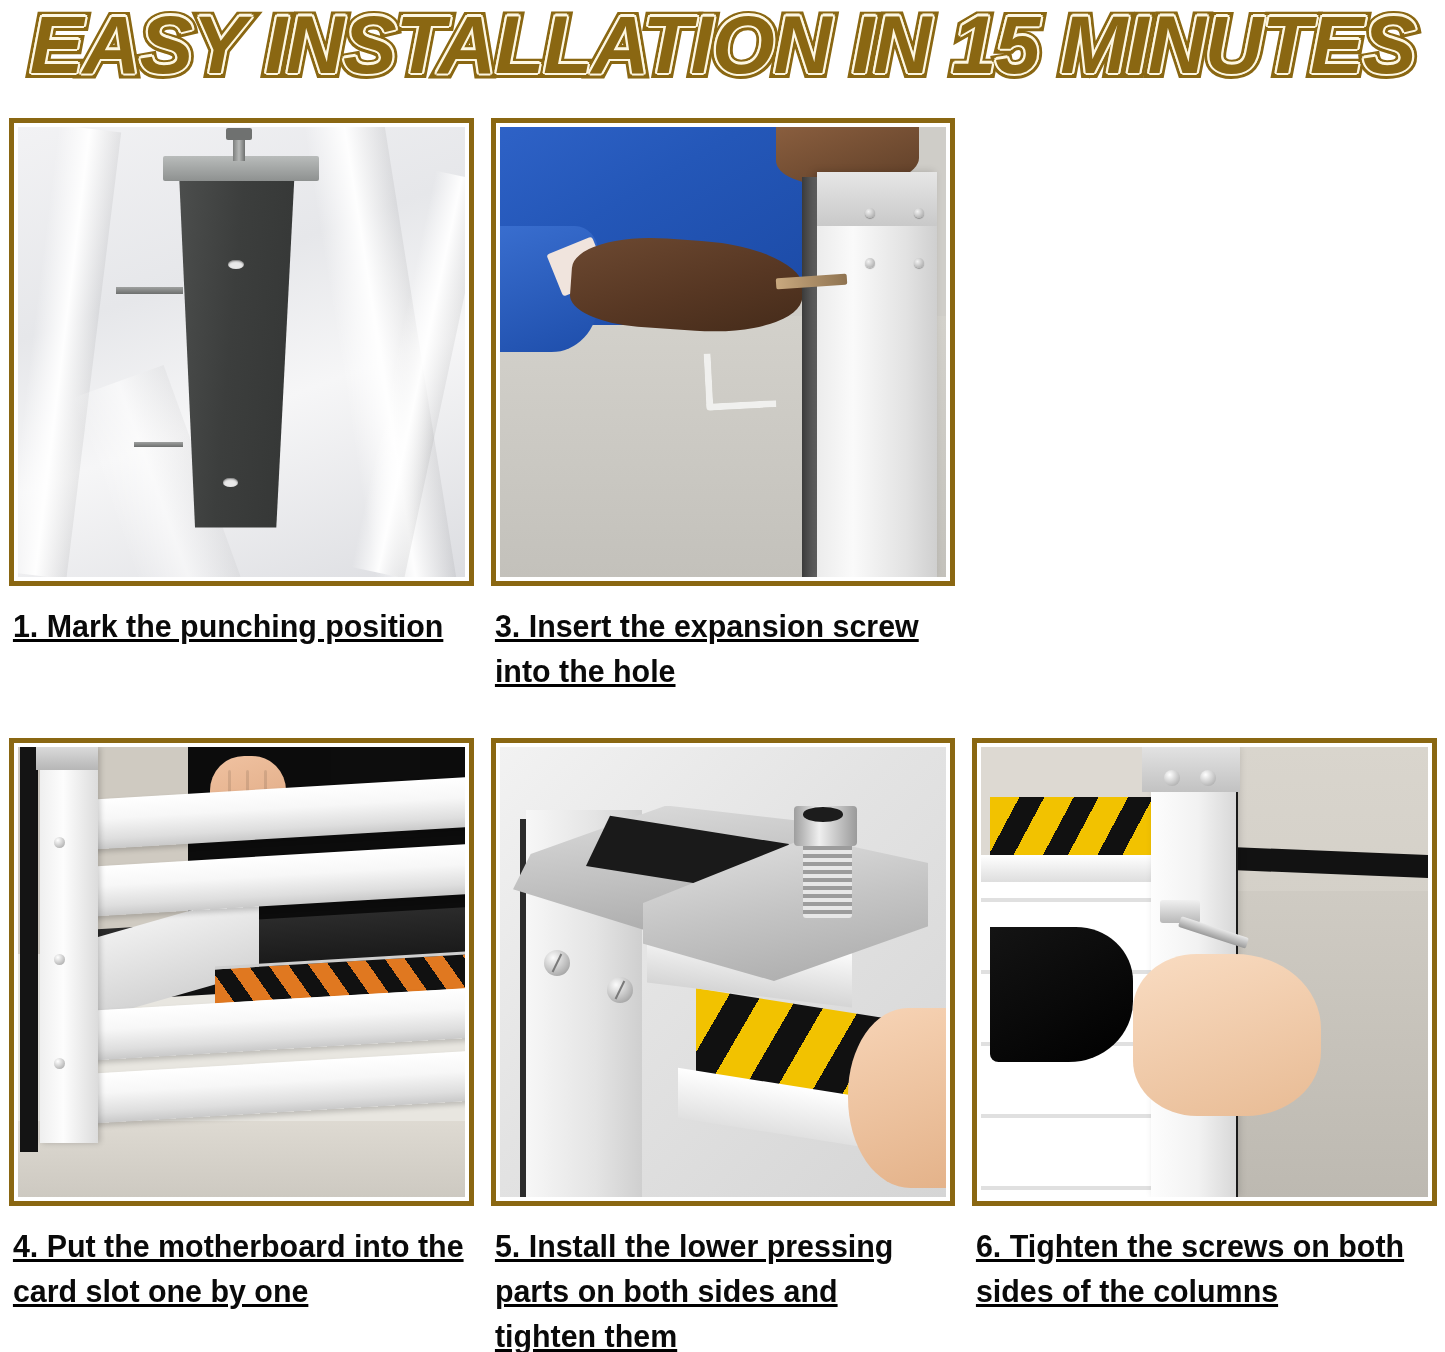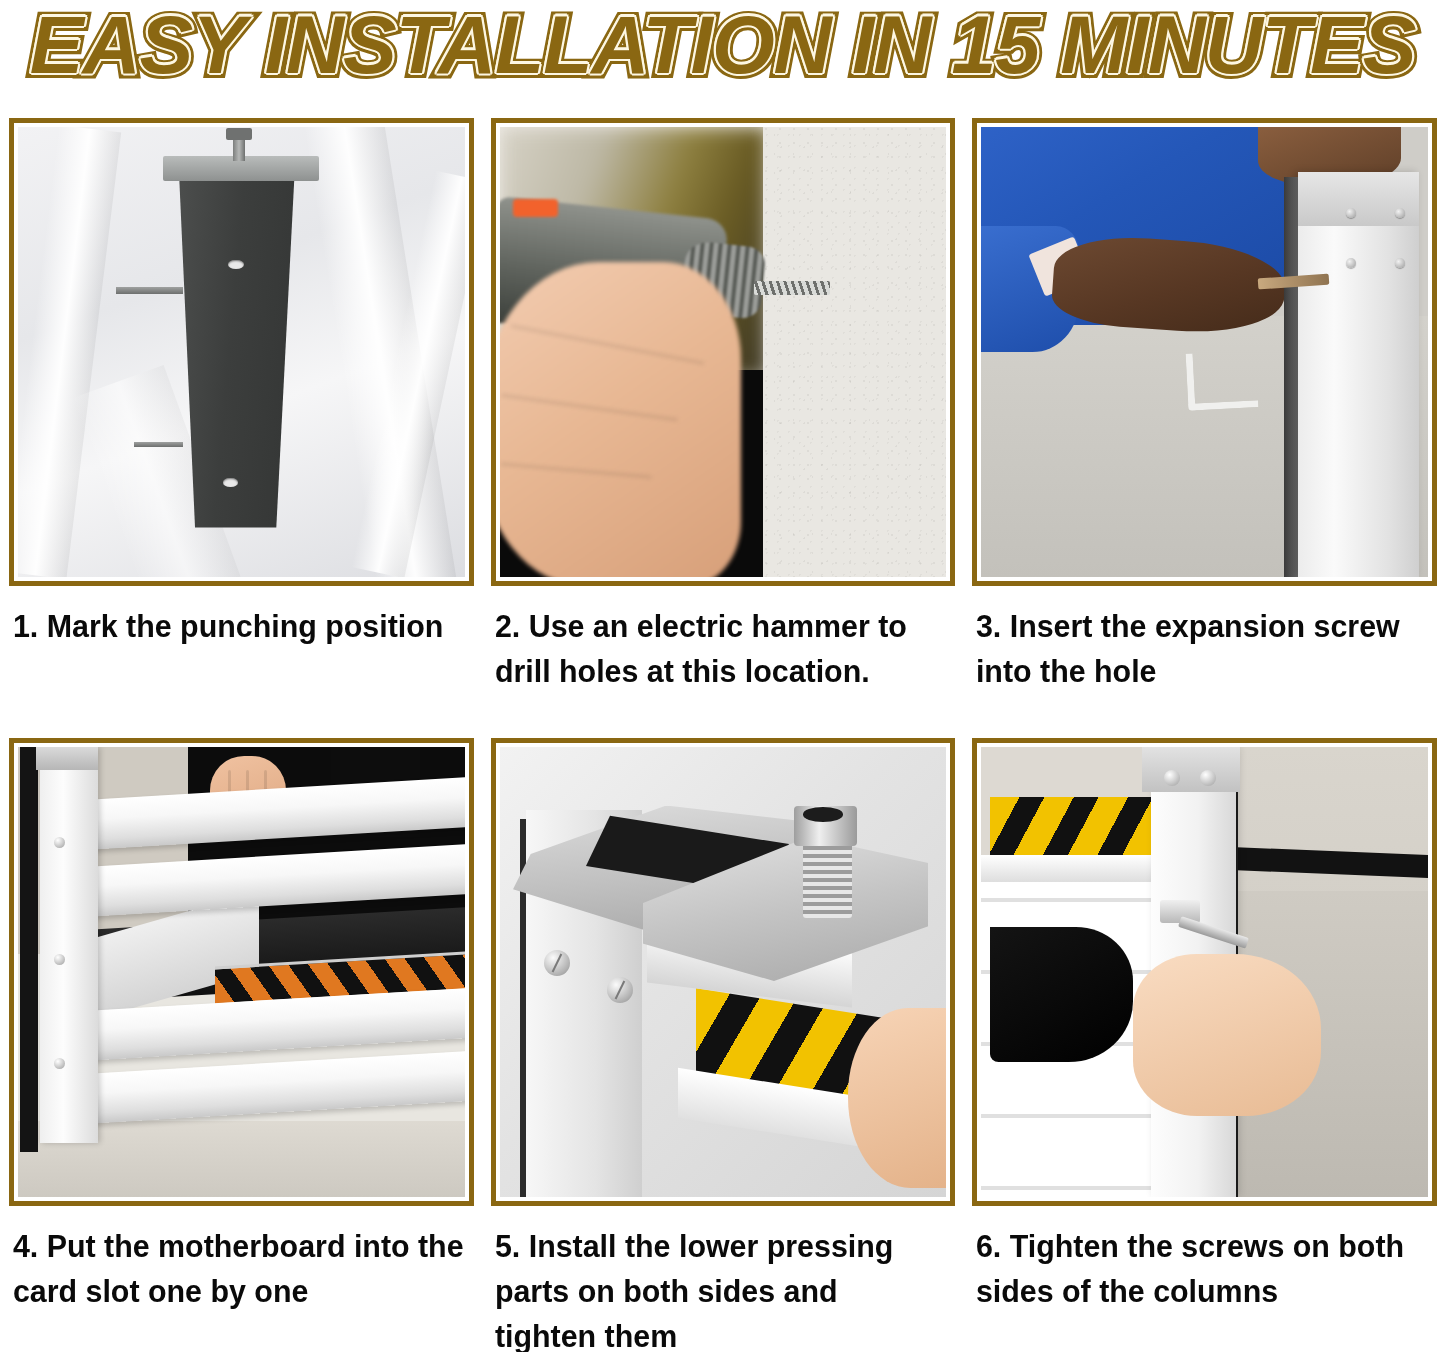--- a/index.html
+++ b/index.html
@@ -73,20 +73,21 @@
   
   .grid {
     position: absolute;
     left: 0;
     top: 118px;
     width: 1445px;
   }
   .row {
     display: flex;
     width: 1445px;
+    text-decoration: underline;
   }
   .row-1 { height: 620px; }
   .row-2 { height: 614px; }
   .cell {
     width: 481.6px;
     box-sizing: border-box;
     padding: 0 8px 0 9px;
   }
   .frame {
     position: relative;
@@ -498,38 +499,20 @@
             <div class="cap"></div>
             <div class="rod"></div>
             <div class="nut"></div>
             <div class="hole h1"></div>
             <div class="hole h2"></div>
           </div>
         </div>
         <div class="caption">1. Mark the punching position</div>
       </div>
 
-      <div class="cell">
-        <div class="frame">
-          <div class="photo p2">
-            <div class="bgblur"></div>
-            <div class="dark"></div>
-            <div class="wall"></div>
-            <div class="drill"></div>
-            <div class="trigger"></div>
-            <div class="chuck"></div>
-            <div class="bit"></div>
-            <div class="hand"></div>
-            <div class="finger fg1"></div>
-            <div class="finger fg2"></div>
-            <div class="finger fg3"></div>
-          </div>
-        </div>
-        <div class="caption">2. Use an electric hammer to drill holes at this location.</div>
-      </div>
 
       <div class="cell">
         <div class="frame">
           <div class="photo p3">
             <div class="floor"></div>
             <div class="shirt"></div>
             <div class="sleeve"></div>
             <div class="cuff"></div>
             <div class="arm"></div>
             <div class="hand-top"></div>

